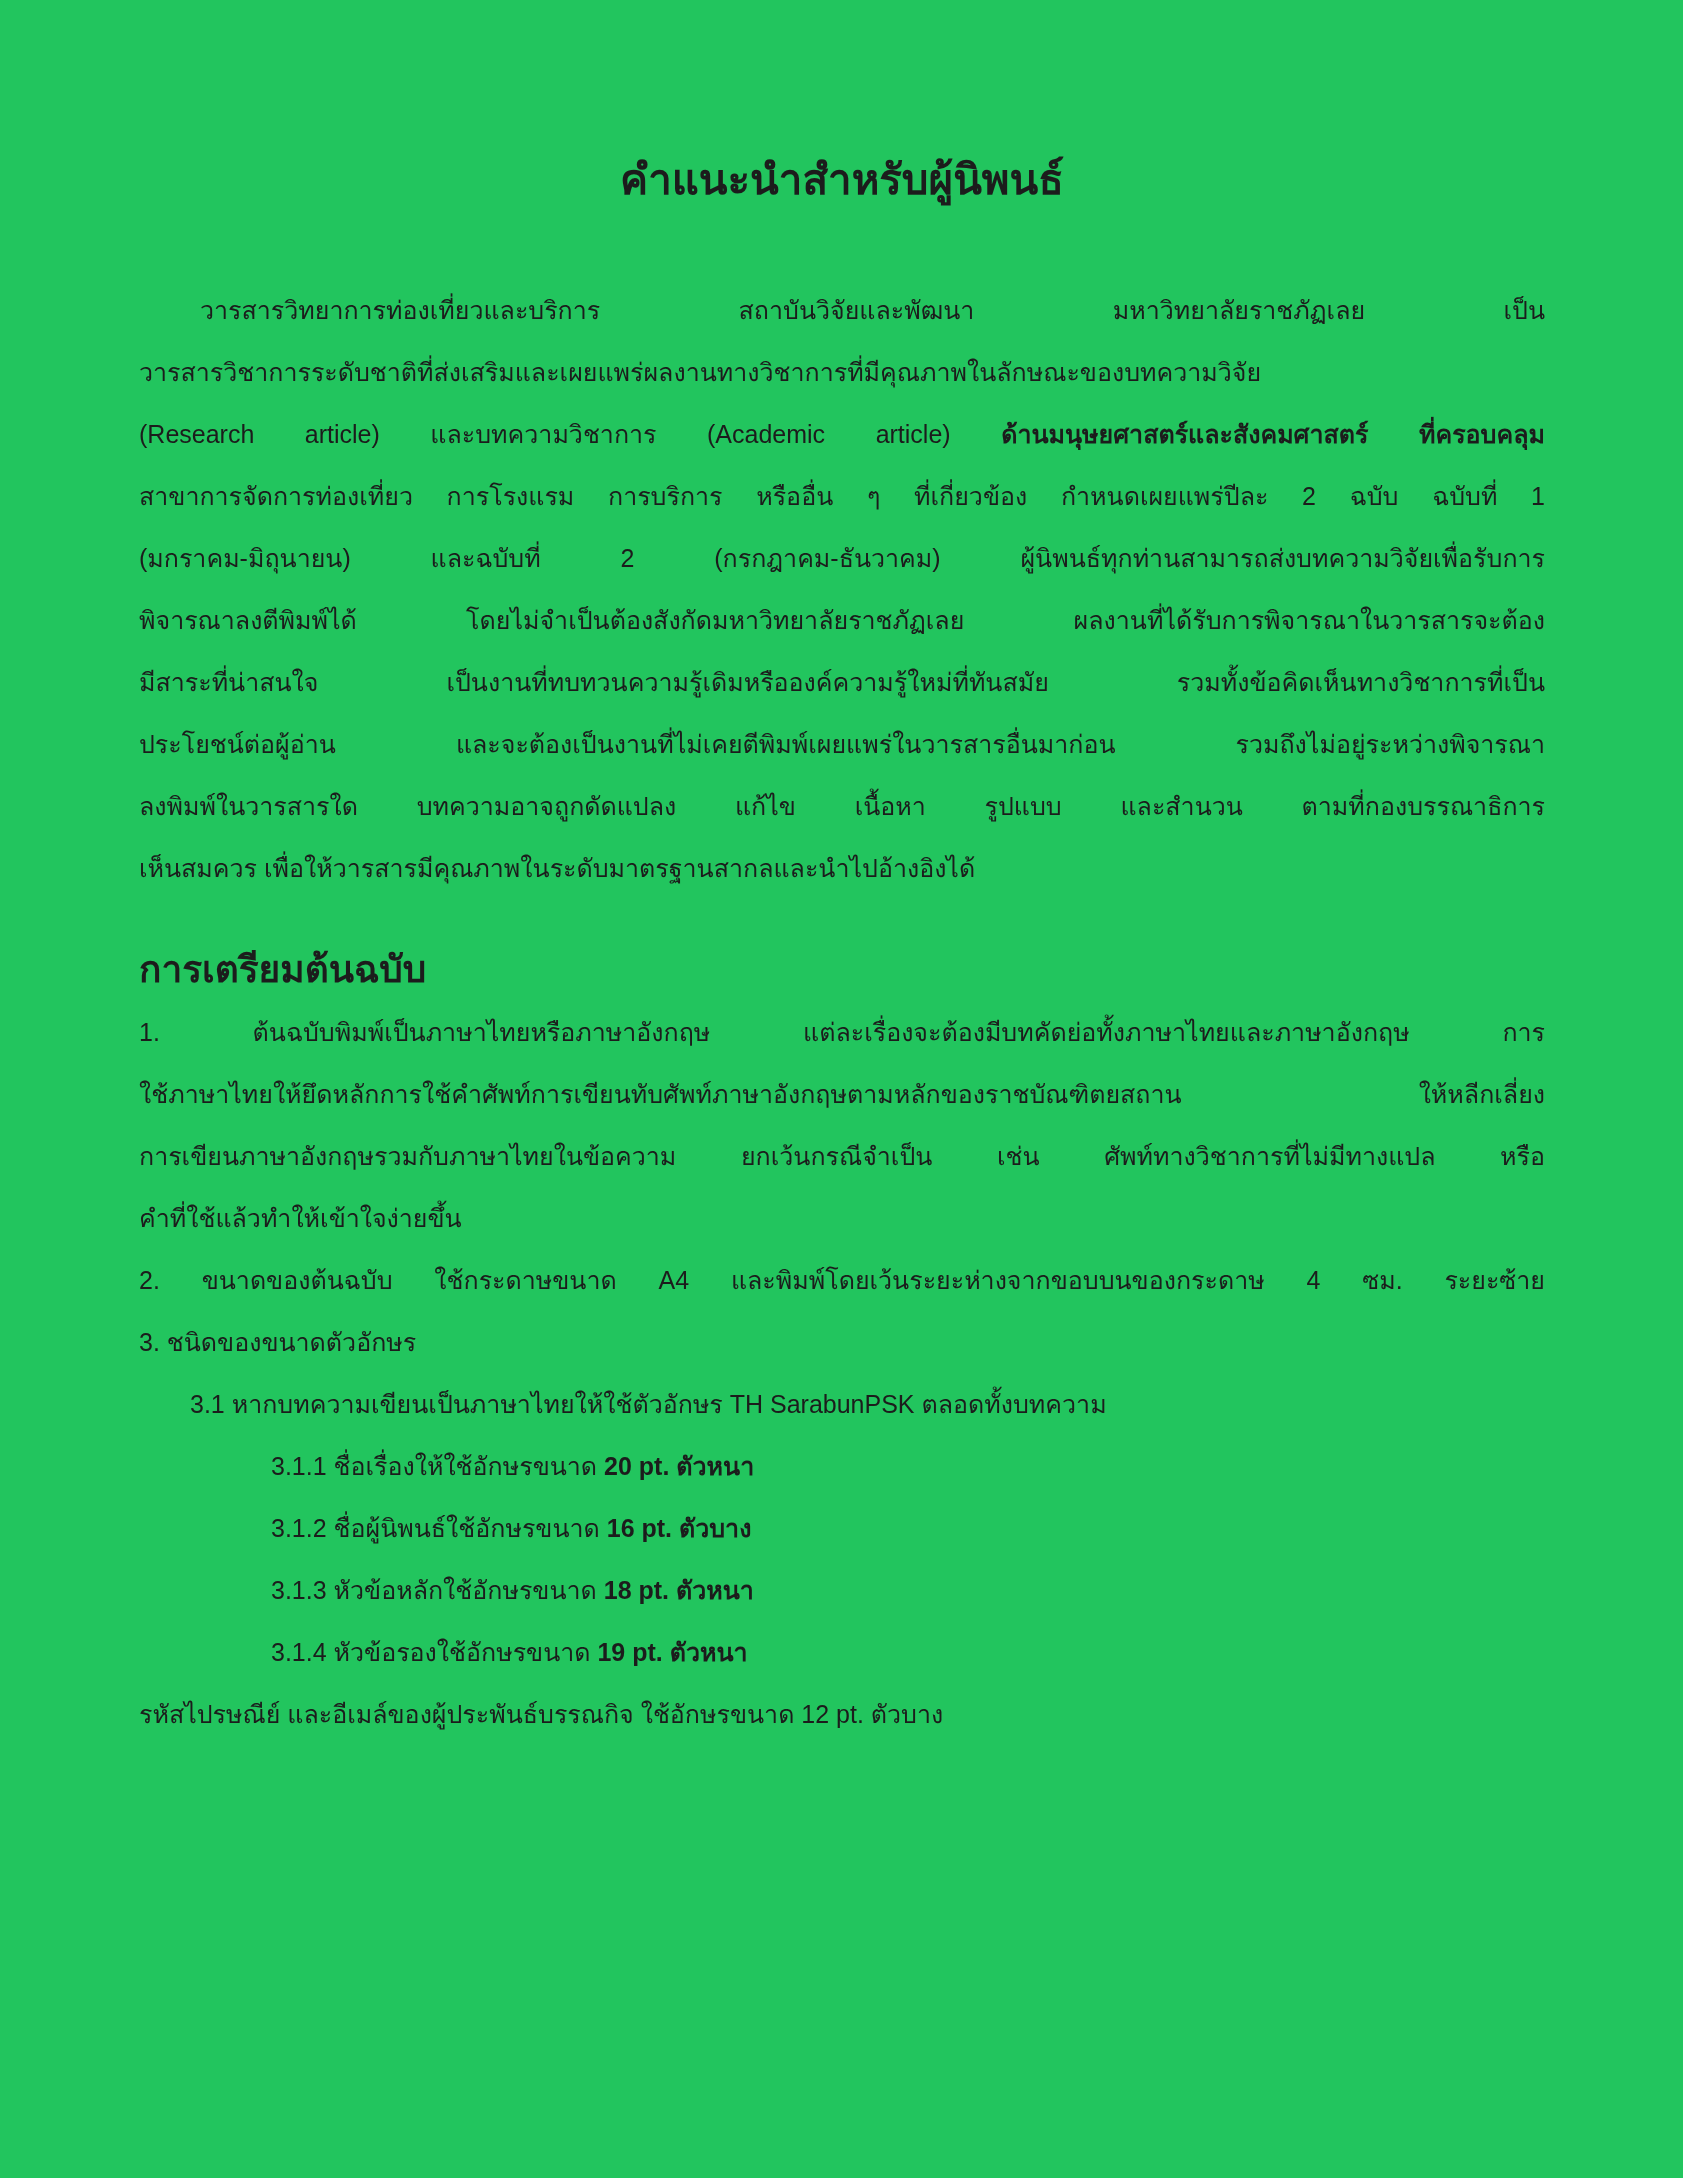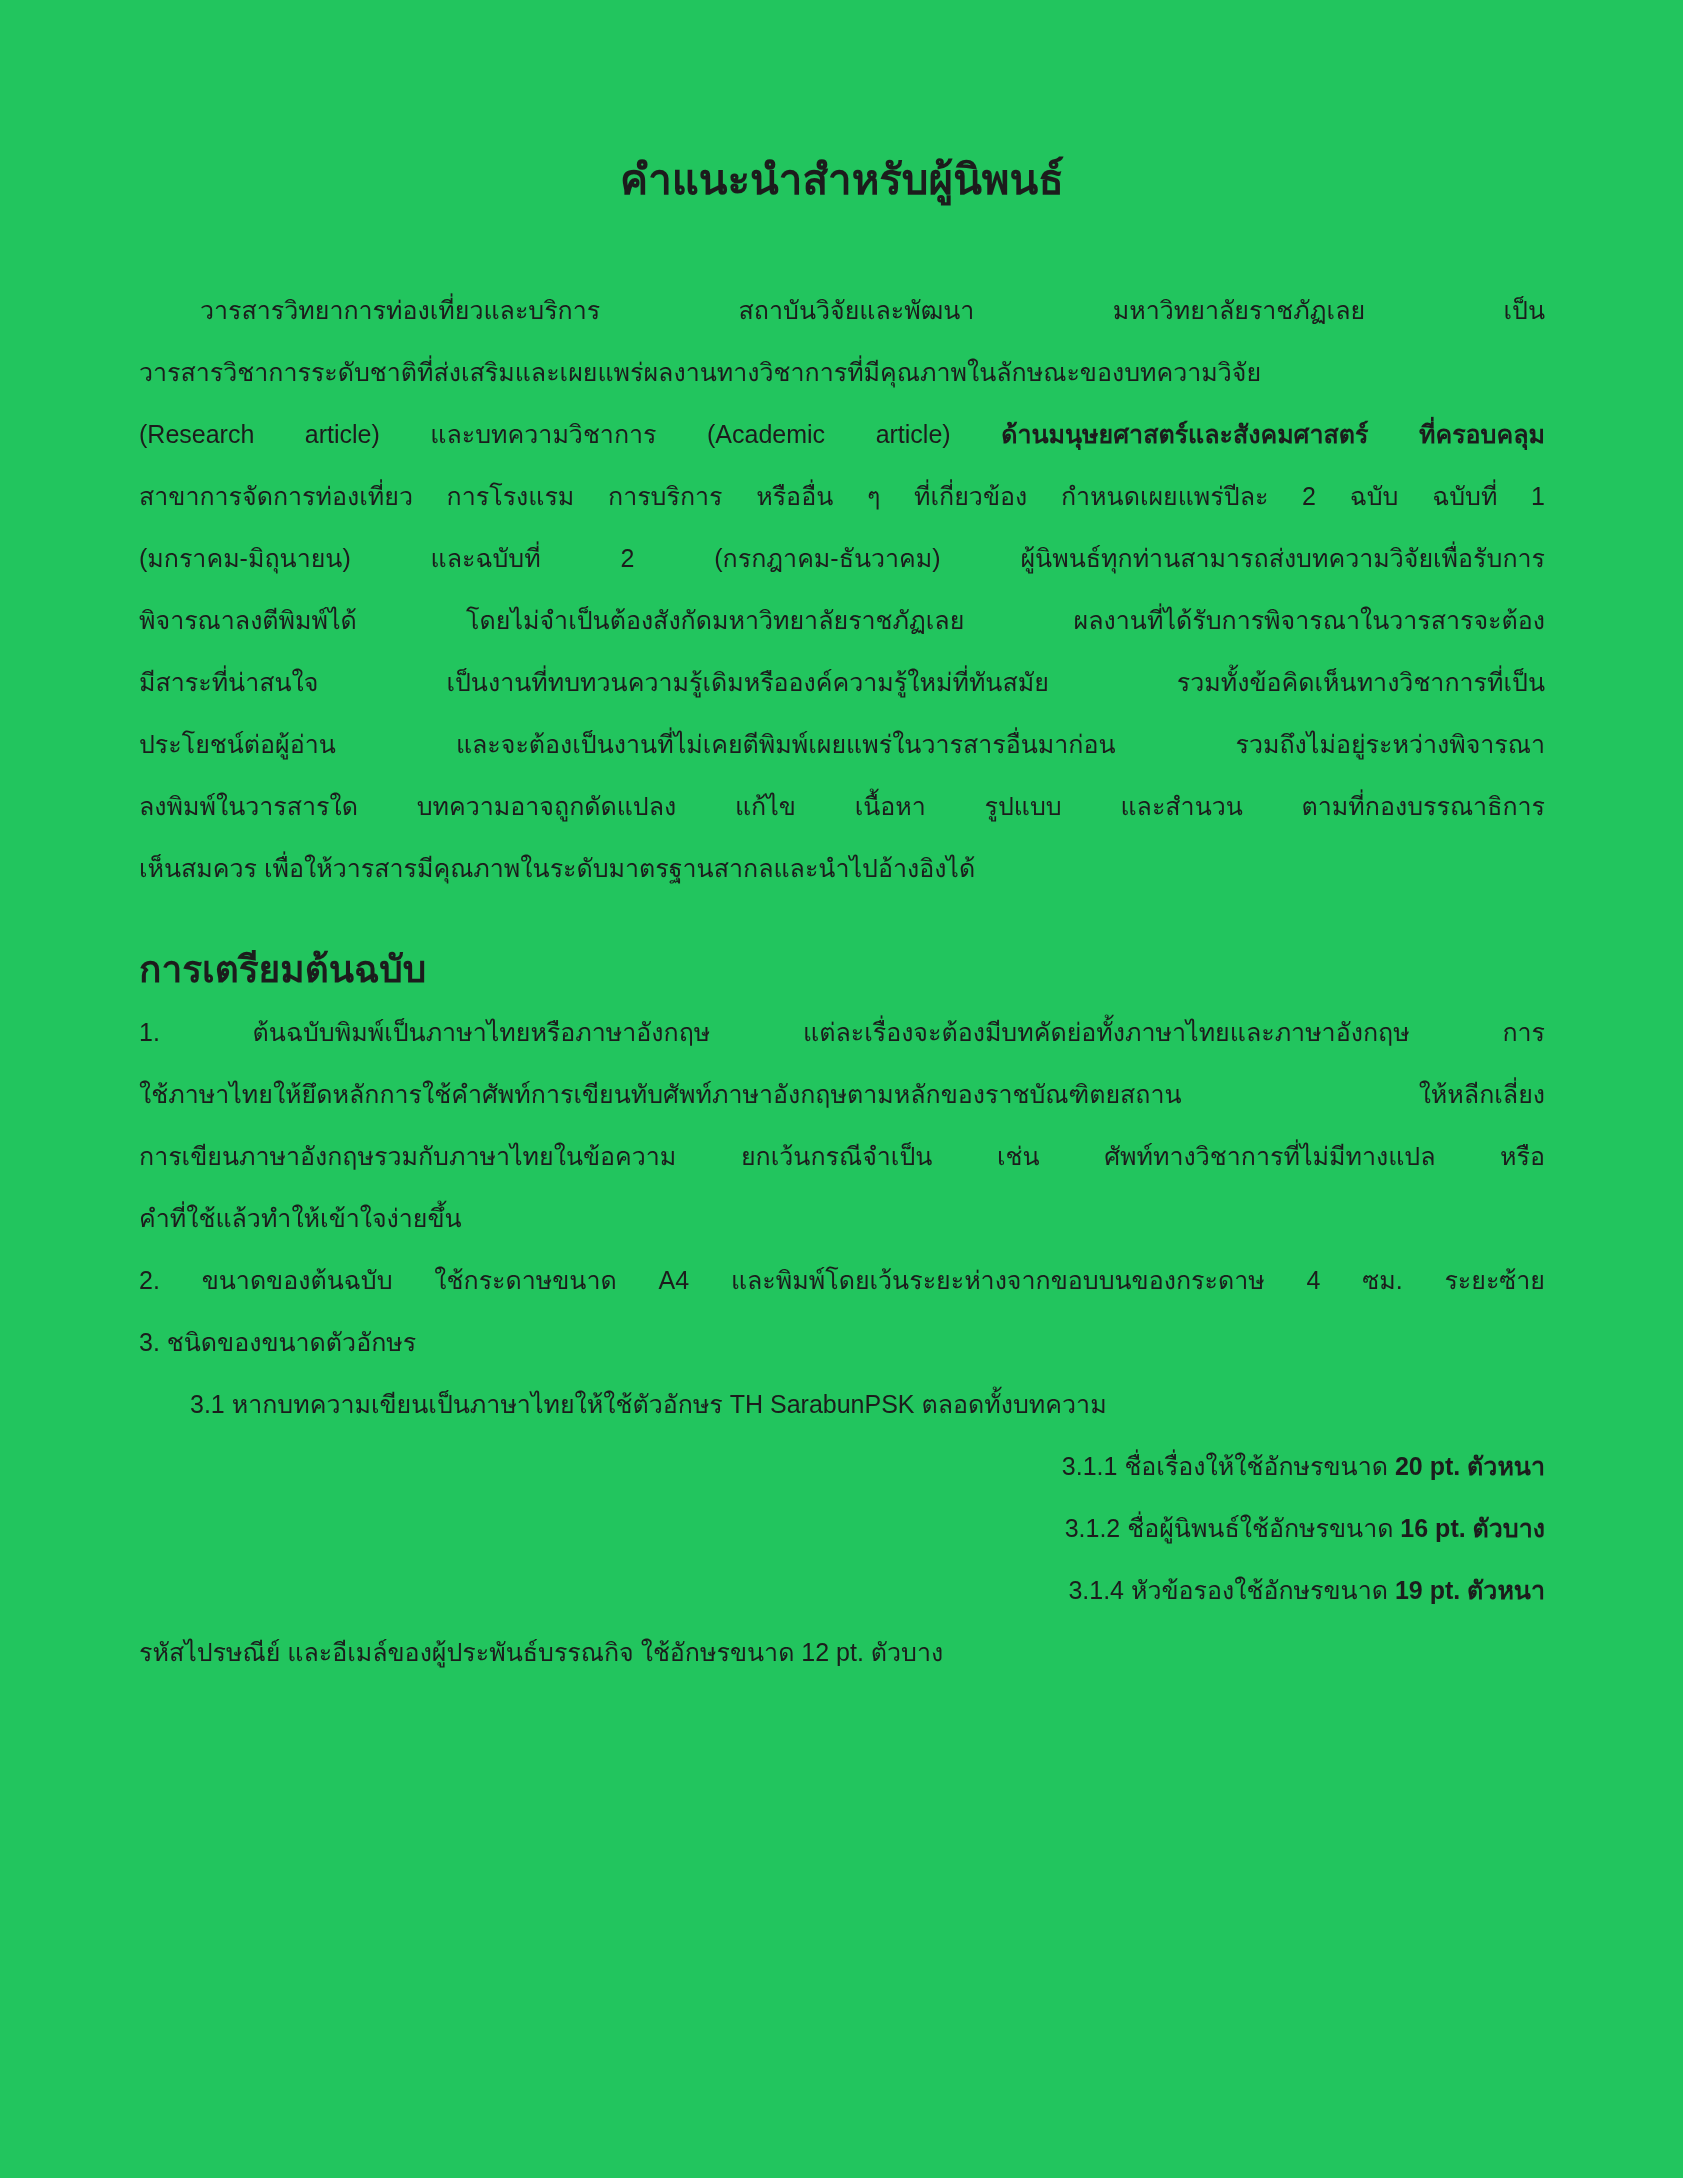--- a/index.html
+++ b/index.html
@@ -34,21 +34,21 @@
     font-size: 25px;
     overflow: hidden;
     text-align: left;
   }
   .line.justify {
     text-align: justify;
     text-align-last: justify;
   }
   .line.indent-para { padding-left: 61px; }
   .line.indent-sub1 { padding-left: 51px; }
-  .line.indent-sub2 { padding-left: 132px; text-align: right; }
+  .line.indent-sub2 { padding-left: 132px; }
   .section-heading {
     margin-top: 40px;
     height: 62px;
     line-height: 62px;
     font-size: 37px;
     font-weight: 700;
   }
   .seg.bold { font-weight: 700; }
 </style>
 </head>
@@ -76,18 +76,19 @@
     <div class="section-body" id="section-lines">
         <div class="line justify"><span class="seg">1. ต้นฉบับพิมพ์เป็นภาษาไทยหรือภาษาอังกฤษ แต่ละเรื่องจะต้องมีบทคัดย่อทั้งภาษาไทยและภาษาอังกฤษ การ</span></div>
         <div class="line justify"><span class="seg">ใช้ภาษาไทยให้ยึดหลักการใช้คำศัพท์การเขียนทับศัพท์ภาษาอังกฤษตามหลักของราชบัณฑิตยสถาน ให้หลีกเลี่ยง</span></div>
         <div class="line justify"><span class="seg">การเขียนภาษาอังกฤษรวมกับภาษาไทยในข้อความ ยกเว้นกรณีจำเป็น เช่น ศัพท์ทางวิชาการที่ไม่มีทางแปล หรือ</span></div>
         <div class="line"><span class="seg">คำที่ใช้แล้วทำให้เข้าใจง่ายขึ้น</span></div>
         <div class="line justify"><span class="seg">2. ขนาดของต้นฉบับ ใช้กระดาษขนาด A4 และพิมพ์โดยเว้นระยะห่างจากขอบบนของกระดาษ 4 ซม. ระยะซ้าย</span></div>
         <div class="line"><span class="seg">3. ชนิดของขนาดตัวอักษร</span></div>
         <div class="line indent-sub1"><span class="seg">3.1 หากบทความเขียนเป็นภาษาไทยให้ใช้ตัวอักษร TH SarabunPSK ตลอดทั้งบทความ</span></div>
         <div class="line indent-sub2"><span class="seg">3.1.1 ชื่อเรื่องให้ใช้อักษรขนาด </span><span class="seg bold">20 pt. ตัวหนา</span></div>
         <div class="line indent-sub2"><span class="seg">3.1.2 ชื่อผู้นิพนธ์ใช้อักษรขนาด </span><span class="seg bold">16 pt. ตัวบาง</span></div>
+        <div class="line indent-sub2"><span class="seg">3.1.3 หัวข้อหลักใช้อักษรขนาด </span><span class="seg bold">18 pt. ตัวหนา</span></div>
         <div class="line indent-sub2"><span class="seg">3.1.4 หัวข้อรองใช้อักษรขนาด </span><span class="seg bold">19 pt. ตัวหนา</span></div>
         <div class="line"><span class="seg">รหัสไปรษณีย์ และอีเมล์ของผู้ประพันธ์บรรณกิจ ใช้อักษรขนาด 12 pt. ตัวบาง</span></div>
       </div>
   </div>
 </div>
 
 
 </body></html>

